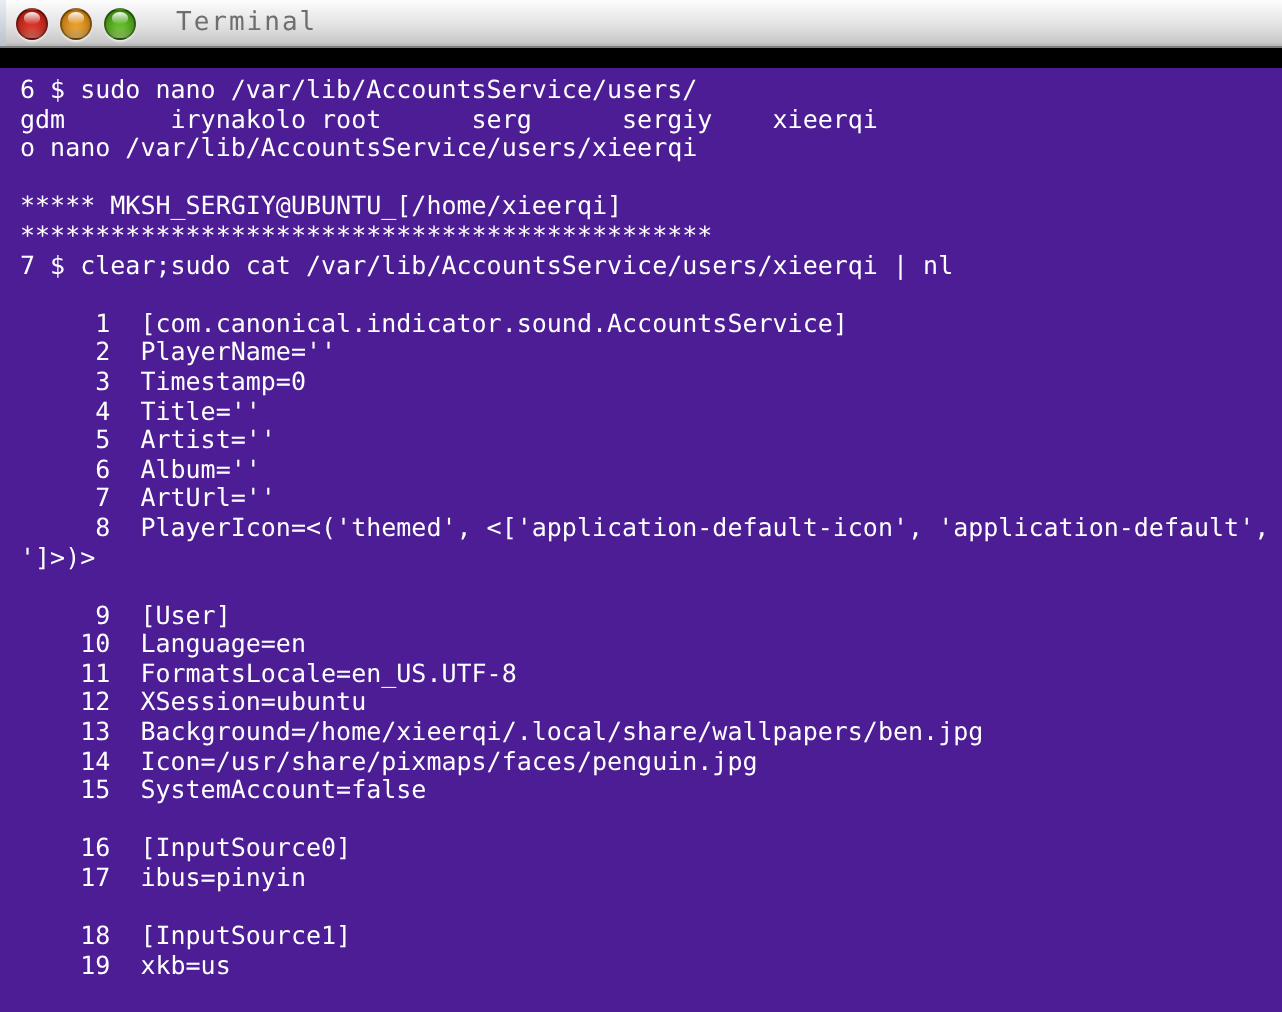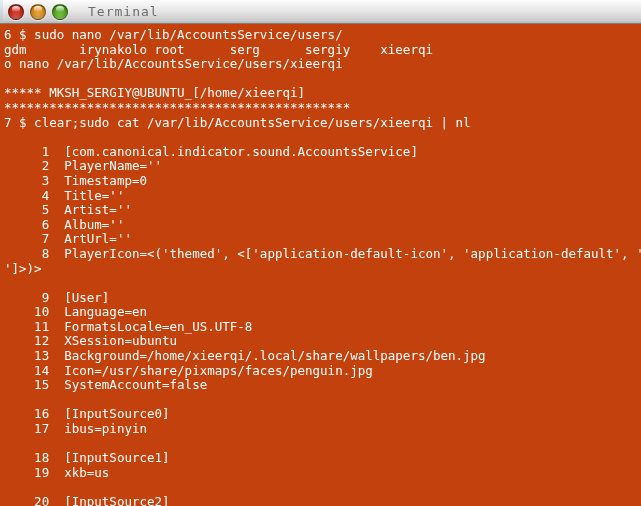--- a/index.html
+++ b/index.html
@@ -15,20 +15,21 @@
     font-family: "DejaVu Sans Mono", monospace;
   }
   .window {
     width: 641px;
     height: 506px;
     position: relative;
     background: #000000;
     overflow: hidden;
     display: flex;
     flex-direction: column;
+    gap: 10px;
   }
   
   .titlebar {
     height: 24px;
     flex: 0 0 24px;
     background: linear-gradient(to bottom, #fdfdfd 0%, #f2f2f2 22%, #e2e2e2 55%, #c9c9c9 92%, #b4b4b4 100%);
     border-bottom: 1px solid #7d7d7d;
     display: flex;
     align-items: center;
     position: relative;
@@ -72,26 +73,26 @@
     margin-left: 20px;
     font-family: "DejaVu Sans Mono", monospace;
     font-size: 13px;
     color: #6e6e6e;
     letter-spacing: 1px;
     user-select: none;
   }
   
   .term {
     flex: 1 1 auto;
-    background: #c2410c;
+    background: #4c1d95;
     color: #ffffff;
     font-family: "DejaVu Sans Mono", monospace;
     font-size: 12.5px;
     line-height: 14.6px;
-    padding: 4px 0 0 4px;
+    padding: 4px 0 0 10px;
     overflow: hidden;
     white-space: pre;
     box-sizing: border-box;
   }
   .line {
     height: 14.6px;
     white-space: pre;
     overflow: hidden;
     color: #ffffff;
   }

